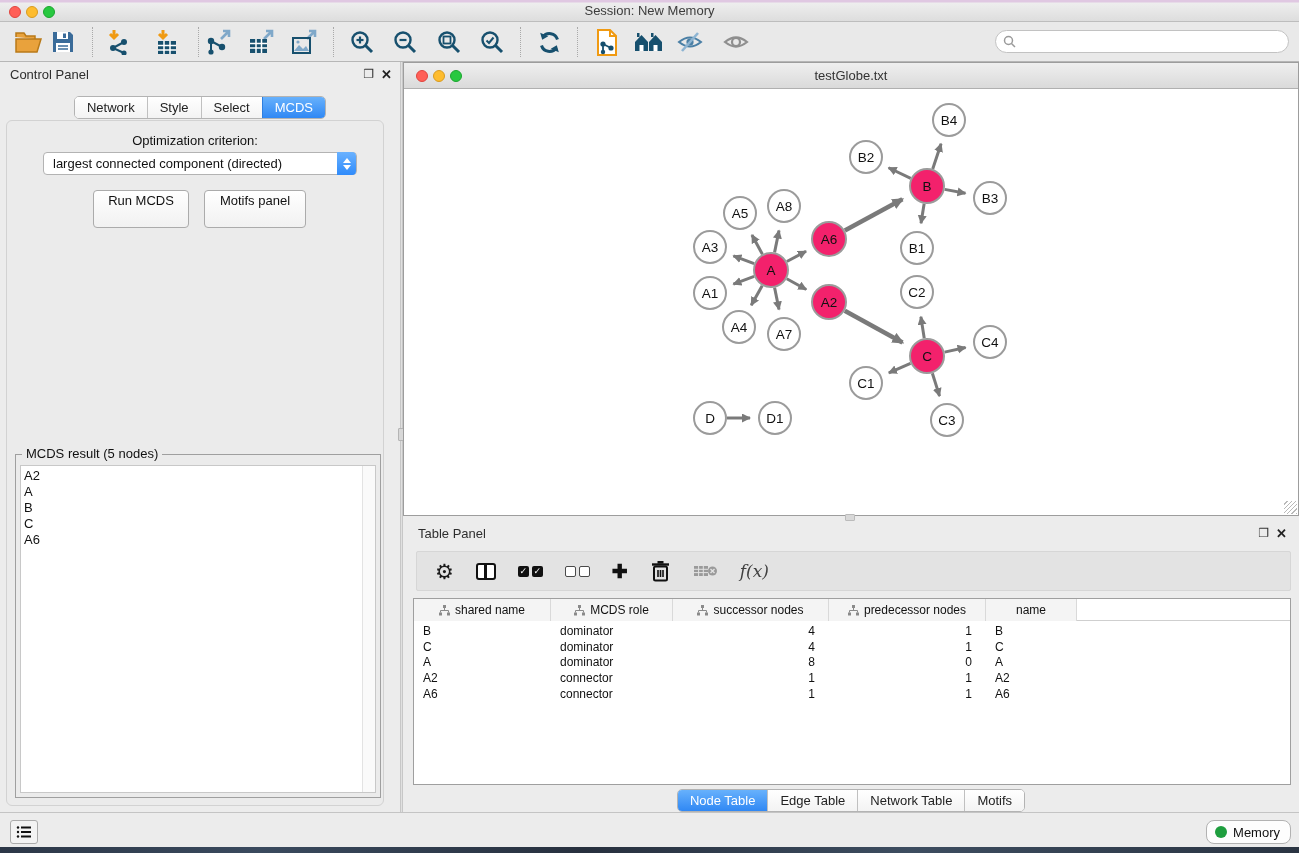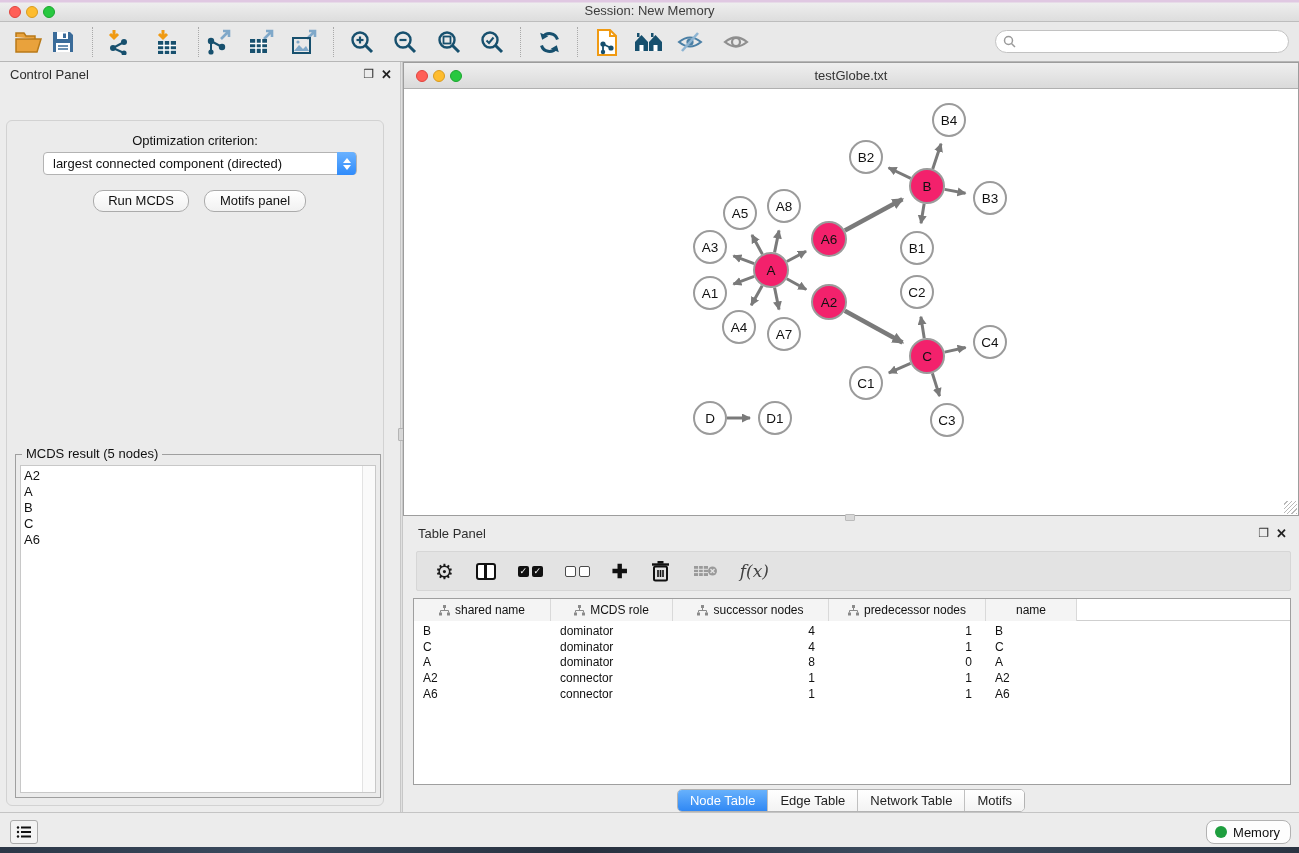--- a/index.html
+++ b/index.html
@@ -35,21 +35,21 @@
   .seg .tab:first-child { border-left:none; }
   .seg .tab.active { background:linear-gradient(#67b1fc,#3088f4); color:#fff; border-color:#2e7fe0; }
   .cp-tabs-wrap { position:absolute; top:34px; left:0; right:0; text-align:center; }
   .subpanel { position:absolute; top:58px; left:6px; width:378px; height:686px; border:1px solid #d2d2d2; border-radius:6px; background:#ebebeb; }
   .opt-label { position:absolute; top:12px; left:0; right:0; text-align:center; font-size:13px; color:#111; }
   .cselect { position:absolute; top:31px; left:36px; width:314px; height:23px; background:#fff; border:1px solid #b3b3b3; border-radius:4px; font-size:13px; color:#111; line-height:21px; padding-left:9px; }
   .cselect .stepper { position:absolute; right:0; top:-1px; width:19px; height:23px; border-radius:0 4px 4px 0;
     background:linear-gradient(#6ab2ff,#2f8bfb); display:flex; flex-direction:column; align-items:center; justify-content:center; gap:2px; }
   .arr-up { width:0; height:0; border-left:4px solid transparent; border-right:4px solid transparent; border-bottom:5px solid #fff; }
   .arr-dn { width:0; height:0; border-left:4px solid transparent; border-right:4px solid transparent; border-top:5px solid #fff; }
-  .cbtn { position:absolute; top:69px; height:22px; background:linear-gradient(#ffffff,#f1f1f1); border:1px solid #ababab; border-radius:10px; font-size:13px; color:#111; text-align:center; line-height:20px; }
+  .cbtn { position:absolute; top:69px; height:38px; background:linear-gradient(#ffffff,#f1f1f1); border:1px solid #ababab; border-radius:4px; font-size:13px; color:#111; text-align:center; line-height:20px; }
   .fieldset { position:absolute; left:8px; top:333px; width:366px; height:344px; border:1px solid #9f9f9f; }
   .legend { position:absolute; top:-9px; left:6px; background:#ebebeb; padding:0 4px; font-size:13px; color:#111; }
   .listbox { position:absolute; left:4px; top:10px; right:4px; bottom:4px; background:#fff; border:1px solid #c8c8c8; overflow:hidden; }
   .listbox .scrolltrack { position:absolute; right:0; top:0; width:13px; bottom:0; background:#fafafa; border-left:1px solid #e3e3e3; }
   .listbox ul { list-style:none; padding:2px 0 0 3px; }
   .listbox li { font-size:13px; line-height:16px; color:#111; }
 
   
   .vdivider { position:absolute; left:400px; top:62px; width:3px; height:750px; background:#e0e0e0; border-left:1px solid #c7c7c7; border-right:1px solid #c7c7c7; }
   .vhandle { position:absolute; left:398px; top:428px; width:7px; height:13px; background:#d8d8d8; border:1px solid #b5b5b5; border-radius:1px; }
@@ -257,20 +257,26 @@
       <input placeholder="" style="">
     </div>
   </div>
 
   <div class="cpanel">
     <div class="panel-header">
       <span>Control Panel</span>
       <span class="ph-float" style="right:26px">❐</span>
       <span class="ph-close" style="right:8px">✕</span>
     </div>
+    <div class="cp-tabs-wrap"><div class="seg" id="cp-tabs">
+          <div class="tab">Network</div>
+          <div class="tab">Style</div>
+          <div class="tab">Select</div>
+          <div class="tab active">MCDS</div>
+        </div></div>
     <div class="subpanel">
       <div class="opt-label">Optimization criterion:</div>
       <div class="cselect">
         <span>largest connected component (directed)</span>
         <div class="stepper">
             <div class="arr-up"></div>
             <div class="arr-dn"></div>
           </div>
       </div>
       <div class="cbtn" style="left:86px; width:96px">Run MCDS</div>

